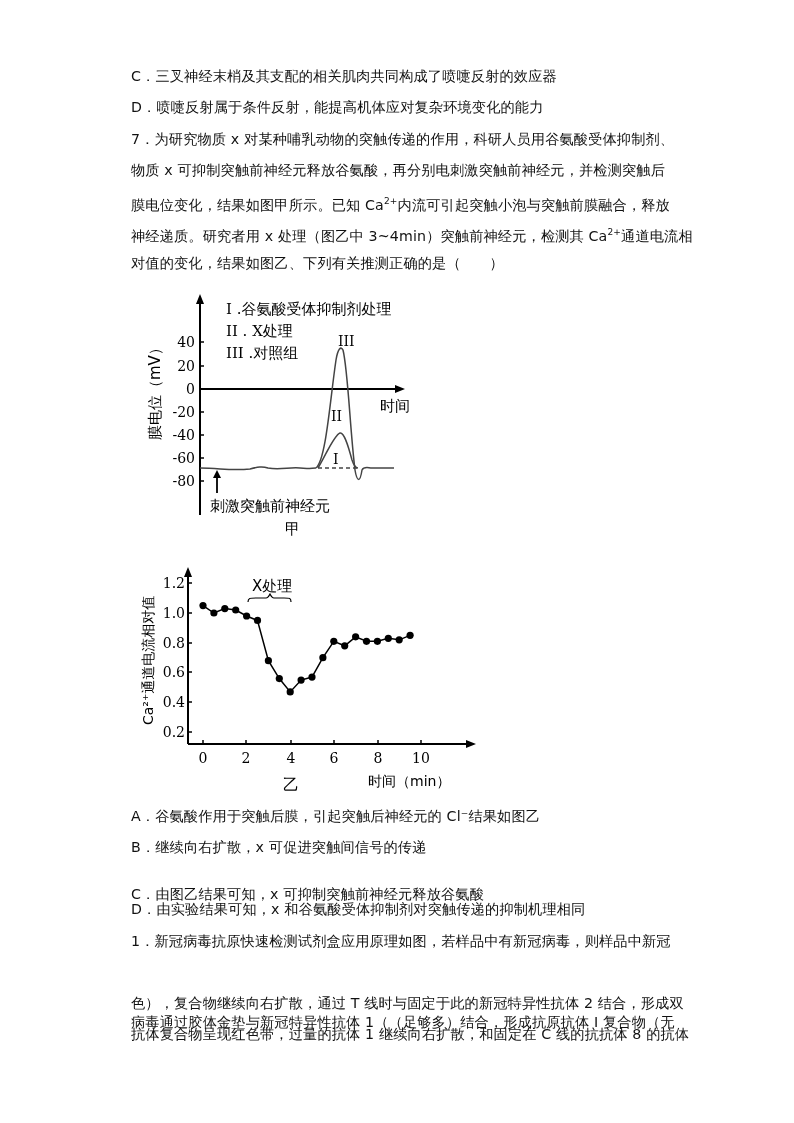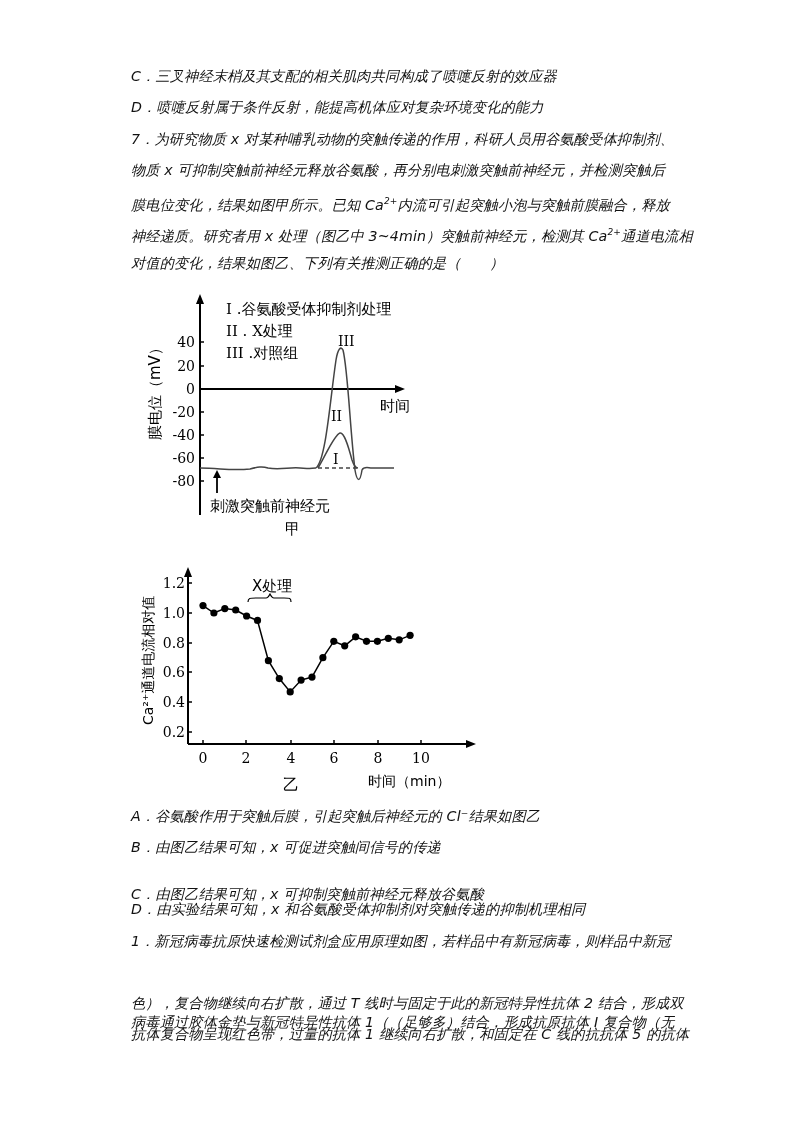--- a/index.html
+++ b/index.html
@@ -1,18 +1,18 @@
 <!DOCTYPE html>
 <html><head>
 <meta charset="utf-8">
 <style>
   html, body { margin: 0; padding: 0; background: #ffffff; }
   body { width: 794px; height: 1123px; position: relative; overflow: hidden;
          font-family: "DejaVu Sans", "Liberation Sans", sans-serif; color: #111; }
-  .line { position: absolute; left: 131px; font-size: 14.2px; line-height: 20px; white-space: nowrap; letter-spacing: 0.15px; font-style: italic; }
+  .line { position: absolute; left: 131px; font-size: 14.2px; line-height: 20px; white-space: nowrap; letter-spacing: 0.15px; }
   .line sup { font-size: 9px; vertical-align: 6px; }
   .chart { position: absolute; }
   svg text { font-family: "DejaVu Serif", "Liberation Serif", serif; }
   svg text.cn { font-family: "DejaVu Sans", "Liberation Sans", sans-serif; }
 </style>
 </head>
 <body>
 
 <div class="line" style="top:66px">C．三叉神经末梢及其支配的相关肌肉共同构成了喷嚏反射的效应器</div>
 <div class="line" style="top:97px">D．喷嚏反射属于条件反射，能提高机体应对复杂环境变化的能力</div>
@@ -140,20 +140,20 @@
       <circle cx="355.6" cy="636.84" r="3.6" fill="#000"></circle>
       <circle cx="366.5" cy="641.31" r="3.6" fill="#000"></circle>
       <circle cx="377.4" cy="641.31" r="3.6" fill="#000"></circle>
       <circle cx="388.3" cy="638.33" r="3.6" fill="#000"></circle>
       <circle cx="399.20000000000005" cy="639.82" r="3.6" fill="#000"></circle>
       <circle cx="410.1" cy="635.35" r="3.6" fill="#000"></circle>
     </g>
 </svg>
 
 <div class="line" style="top:806px">A．谷氨酸作用于突触后膜，引起突触后神经元的 Cl⁻结果如图乙</div>
-<div class="line" style="top:837px">B．由图乙结果可知，x 可促进突触间信号的传递</div>
+<div class="line" style="top:837px">B．继续向右扩散，x 可促进突触间信号的传递</div>
 <div class="line" style="top:884px">C．由图乙结果可知，x 可抑制突触前神经元释放谷氨酸</div>
 <div class="line" style="top:899px">D．由实验结果可知，x 和谷氨酸受体抑制剂对突触传递的抑制机理相同</div>
 
 <div class="line" style="top:931px">1．新冠病毒抗原快速检测试剂盒应用原理如图，若样品中有新冠病毒，则样品中新冠</div>
 <div class="line" style="top:1012px">病毒通过胶体金垫与新冠特异性抗体 1（（足够多）结合，形成抗原抗体 I 复合物（无</div>
 <div class="line" style="top:993px">色），复合物继续向右扩散，通过 T 线时与固定于此的新冠特异性抗体 2 结合，形成双</div>
-<div class="line" style="top:1024px">抗体复合物呈现红色带，过量的抗体 1 继续向右扩散，和固定在 C 线的抗抗体 5 的抗体</div>
+<div class="line" style="top:1024px">抗体复合物呈现红色带，过量的抗体 1 继续向右扩散，和固定在 C 线的抗抗体 8 的抗体</div>
 
 </body></html>

